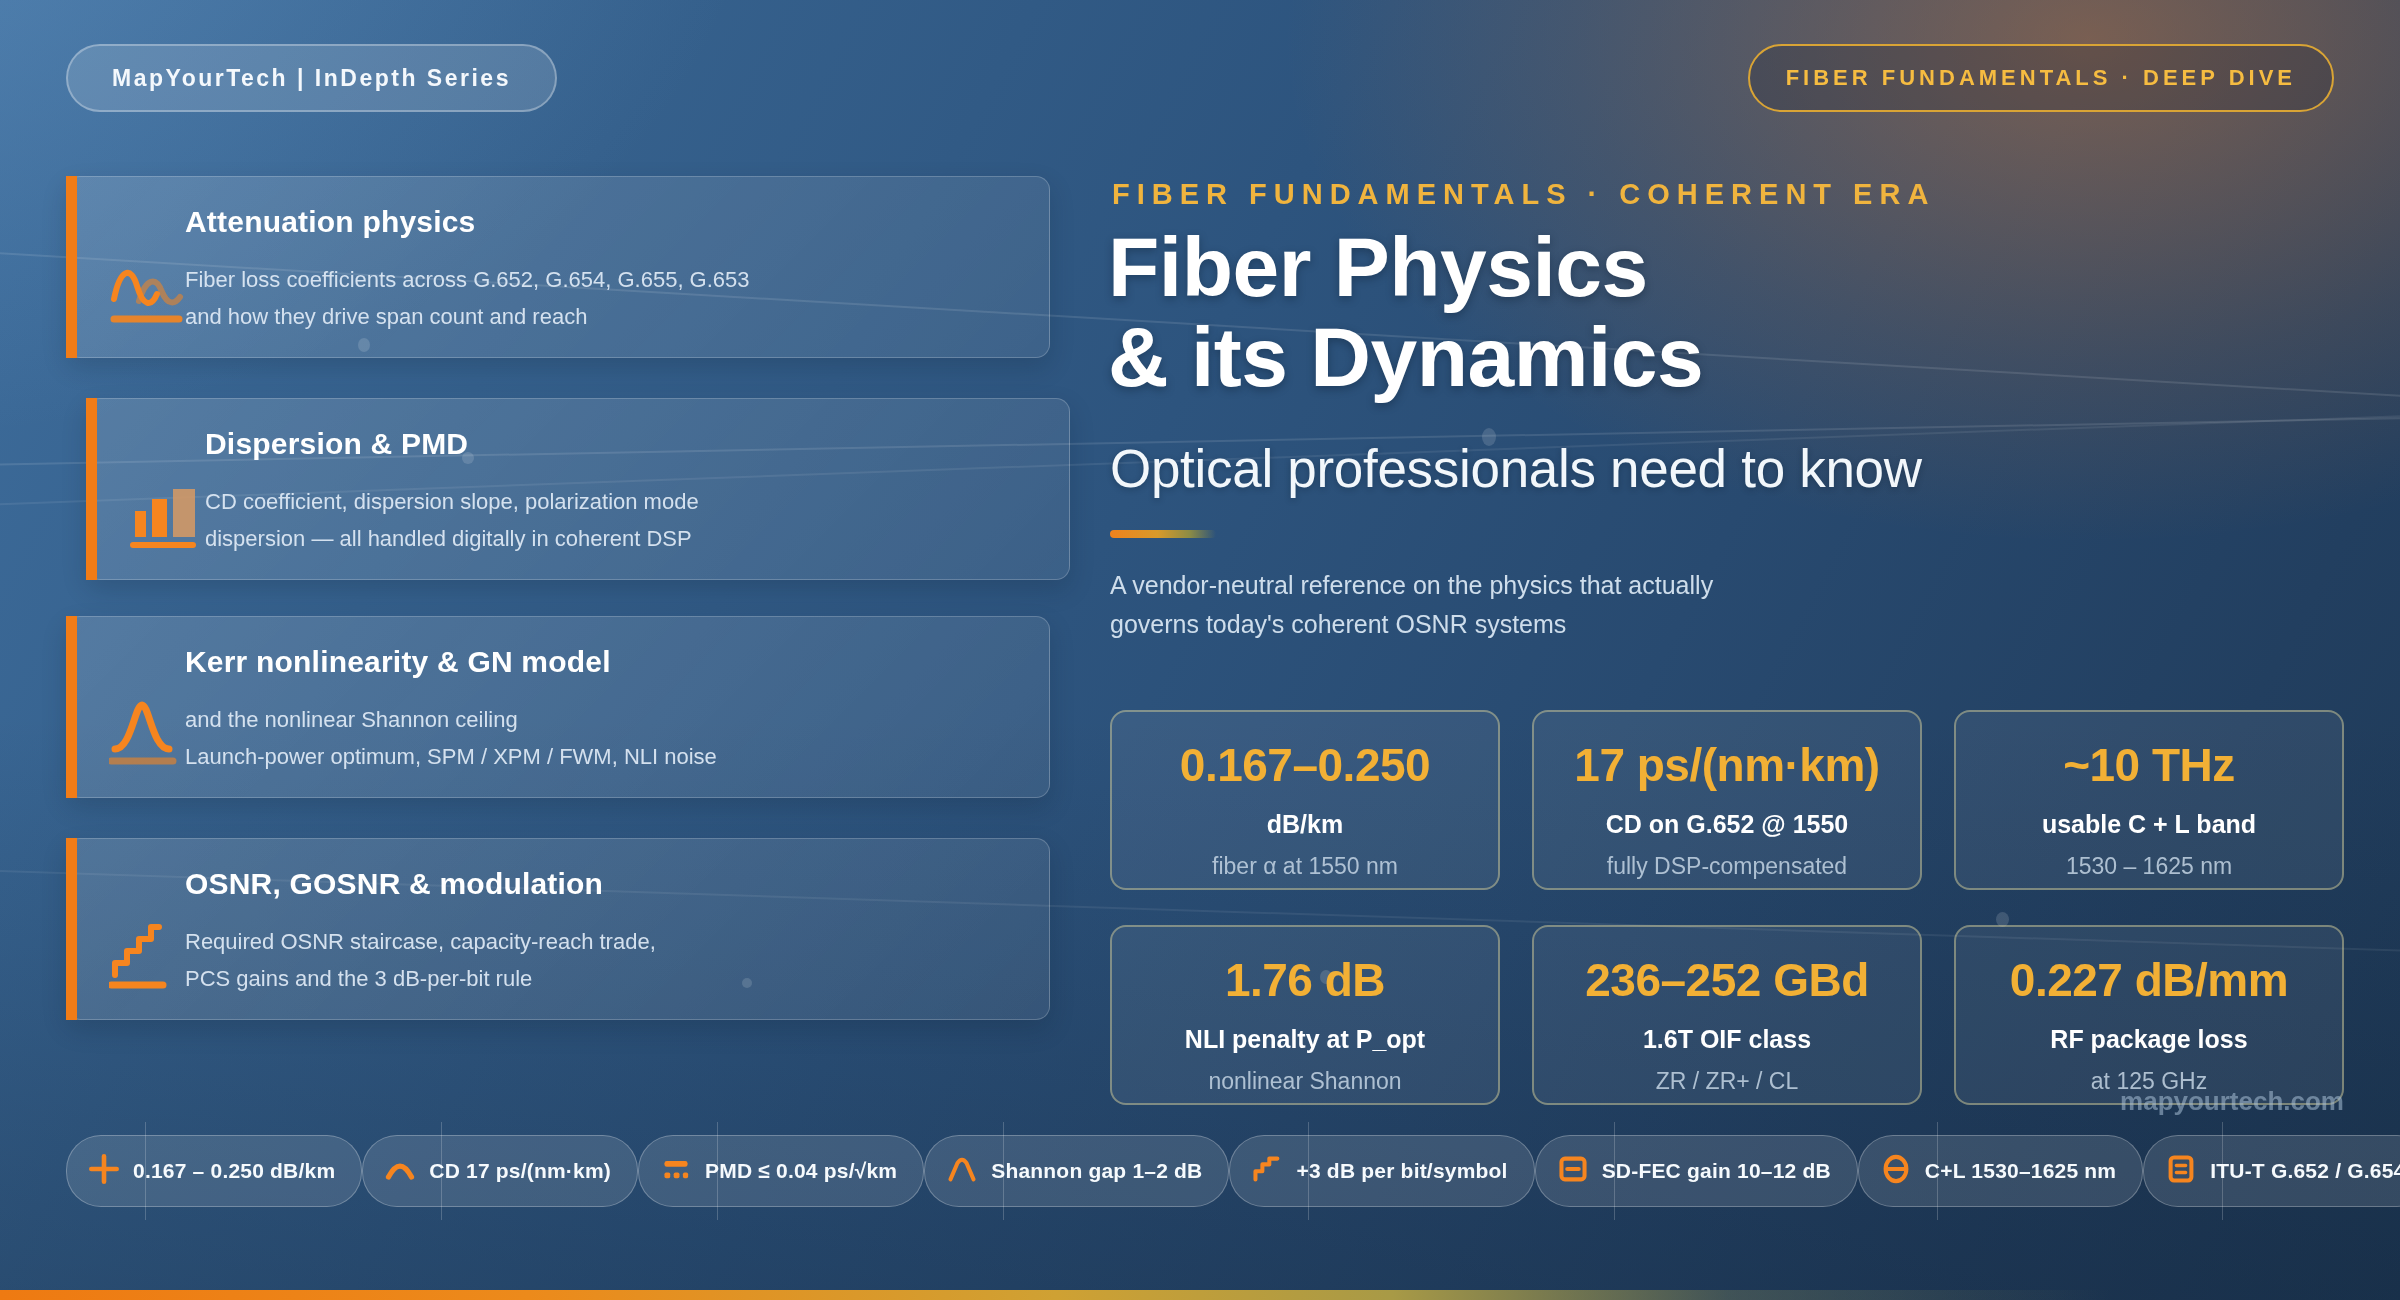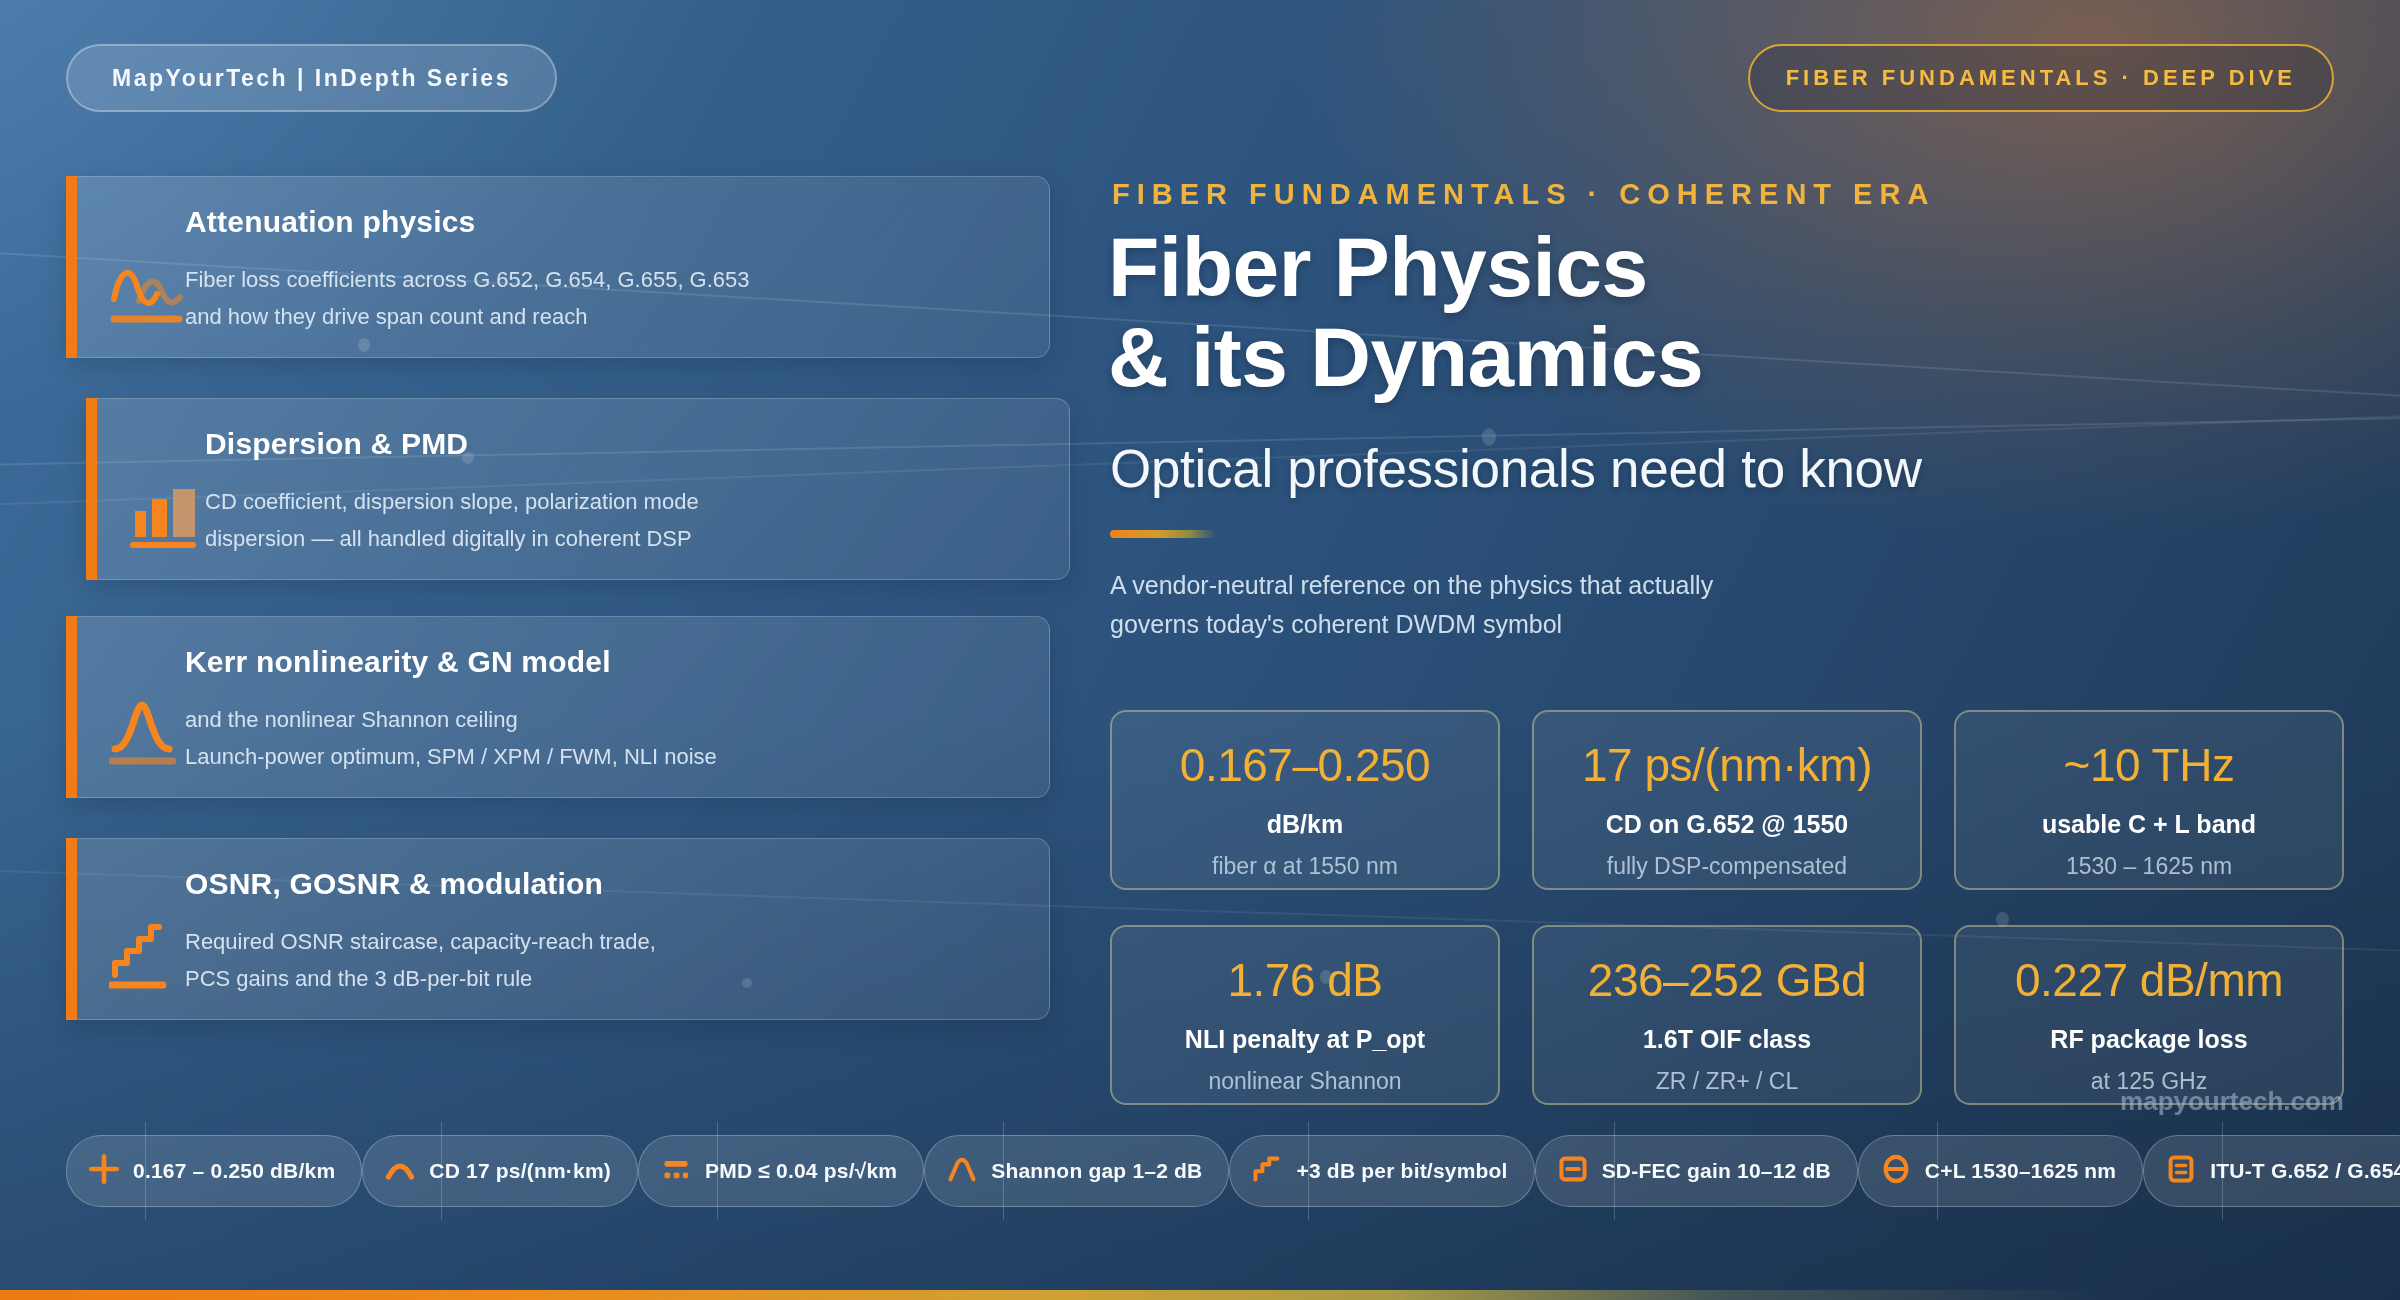--- a/index.html
+++ b/index.html
@@ -74,21 +74,21 @@
     position:absolute; left:1110px; top:710px; width:1234px;
     display:grid; grid-template-columns:repeat(3, 1fr); gap:35px 32px;
   }
   .stat{
     height:180px; border-radius:16px; box-sizing:border-box;
     background:rgba(255,255,255,.065);
     border:2px solid rgba(213,207,152,.48);
     display:flex; flex-direction:column; align-items:center; justify-content:flex-start;
     padding-top:26px; text-align:center;
   }
-  .stat .v{color:#f2b035; font-size:46px; font-weight:normal; letter-spacing:-.5px;}
+  .stat .v{color:#f2b035; font-size:46px; font-weight:bold; letter-spacing:-.5px;}
   .stat .l{color:#ffffff; font-size:25px; font-weight:bold; margin-top:18px;}
   .stat .s{color:rgba(201,217,232,.82); font-size:23px; margin-top:14px;}
 
   .watermark{
     position:absolute; left:1110px; top:1086px; width:1234px; text-align:right;
     color:rgba(168,192,214,.55); font-size:26px; font-weight:bold;
   }
 
   
   .chips{
@@ -198,21 +198,21 @@
 
   <div class="eyebrow">FIBER FUNDAMENTALS · COHERENT ERA</div>
   <h1 class="h-title">
     <span>Fiber Physics</span><br>
     <span>&amp; its Dynamics</span>
   </h1>
   <h2 class="h-sub">Optical professionals need to know</h2>
   <div class="divider"></div>
   <div class="desc">
     <div>A vendor-neutral reference on the physics that actually</div>
-    <div>governs today's coherent DWDM symbol</div>
+    <div>governs today's coherent OSNR systems</div>
   </div>
 
   <div class="stats">
     <div class="stat">
       <div class="v">0.167–0.250</div>
       <div class="l">dB/km</div>
       <div class="s">fiber α at 1550 nm</div>
     </div>
     <div class="stat">
       <div class="v">17 ps/(nm·km)</div>

